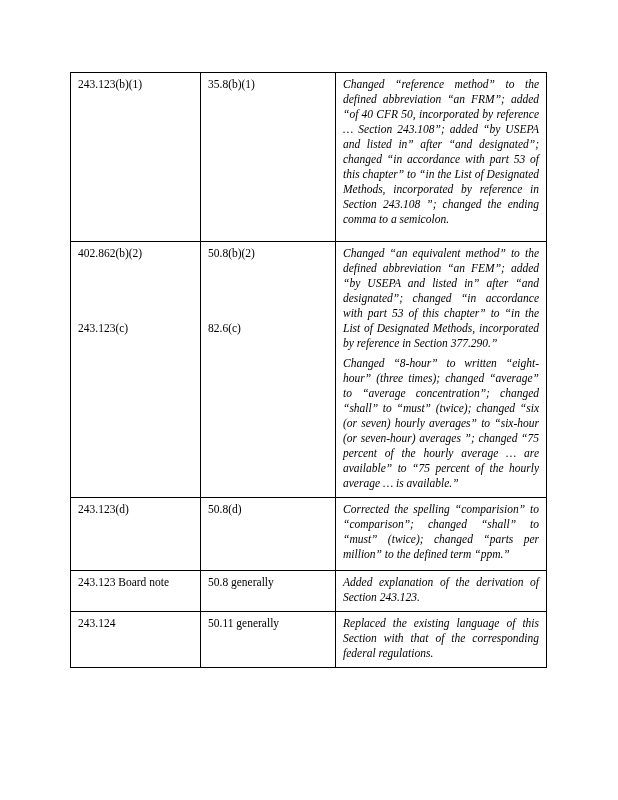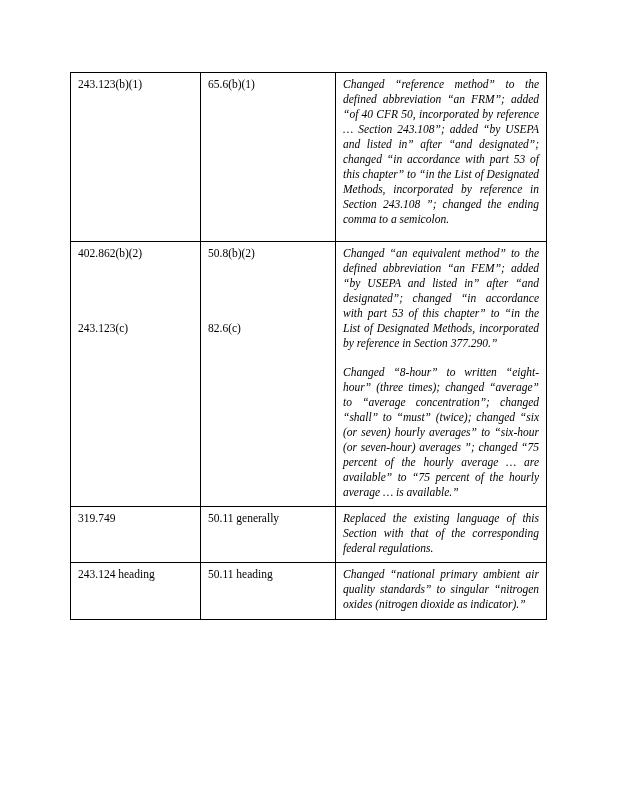--- a/index.html
+++ b/index.html
@@ -44,21 +44,21 @@
   .change-text {
     margin: 0;
     text-align: justify;
     font-style: italic;
   }
   
   .entry2-label {
     margin-top: 60px;
   }
   .entry2-change {
-    margin-top: 14px;
+    margin-top: 5px;
   }
 
   tr.row-1 { height: 169px; }
   tr.row-2 { height: 256px; }
   tr.row-3 { height: 73px; }
   tr.row-4 { height: 37px; }
   tr.row-5 { height: 51px; }
   tr.row-6 { height: 57px; }
 </style>
 </head>
@@ -71,21 +71,21 @@
       <col class="col-fed">
       <col class="col-change">
     </colgroup>
 
     <tbody>
         <tr class="row-1">
       <td>
         <p class="cell-label">243.123(b)(1)</p>
       </td>
       <td>
-        <p class="cell-label">65.6(b)(1)</p>
+        <p class="cell-label">35.8(b)(1)</p>
       </td>
       <td>
         <p class="change-text">Changed “reference method” to the defined abbreviation “an FRM”; added “of 40 CFR 50, incorporated by reference … Section 243.108”; added “by USEPA and listed in” after “and designated”; changed “in accordance with part 53 of this chapter” to “in the List of Designated Methods, incorporated by reference in Section 243.108 ”; changed the ending comma to a semicolon.</p>
       </td>
     </tr>
 
     <tr class="row-2">
       <td>
         <p class="cell-label">402.862(b)(2)</p>
         <p class="cell-label entry2-label">243.123(c)</p>
@@ -93,40 +93,51 @@
       <td>
         <p class="cell-label">50.8(b)(2)</p>
         <p class="cell-label entry2-label">82.6(c)</p>
       </td>
       <td>
         <p class="change-text">Changed “an equivalent method” to the defined abbreviation “an FEM”; added “by USEPA and listed in” after “and designated”; changed “in accordance with part 53 of this chapter” to “in the List of Designated Methods, incorporated by reference in Section 377.290.”</p>
         <p class="change-text entry2-change">Changed “8-hour” to written “eight-hour” (three times); changed “average” to “average concentration”; changed “shall” to “must” (twice); changed “six (or seven) hourly averages” to “six-hour (or seven-hour) averages ”; changed “75 percent of the hourly average … are available” to “75 percent of the hourly average … is available.”</p>
       </td>
     </tr>
 
+    <tr class="row-3">
+      <td>
+        <p class="cell-label">243.123(d)</p>
+      </td>
+      <td>
+        <p class="cell-label">50.8(d)</p>
+      </td>
+      <td>
+        <p class="change-text">Corrected the spelling “comparision” to “comparison”; changed “shall” to “must” (twice); changed “parts per million” to the defined term “ppm.”</p>
+      </td>
+    </tr>
 
+    <tr class="row-4">
+      <td>
+        <p class="cell-label">243.123 Board note</p>
+      </td>
+      <td>
+        <p class="cell-label">50.8 generally</p>
+      </td>
+      <td>
+        <p class="change-text">Added explanation of the derivation of Section 243.123.</p>
+      </td>
+    </tr>
 
     <tr class="row-5">
       <td>
-        <p class="cell-label">319.749</p>
+        <p class="cell-label">243.124</p>
       </td>
       <td>
         <p class="cell-label">50.11 generally</p>
       </td>
       <td>
         <p class="change-text">Replaced the existing language of this Section with that of the corresponding federal regulations.</p>
       </td>
     </tr>
 
-    <tr class="row-6">
-      <td>
-        <p class="cell-label">243.124 heading</p>
-      </td>
-      <td>
-        <p class="cell-label">50.11 heading</p>
-      </td>
-      <td>
-        <p class="change-text">Changed “national primary ambient air quality standards” to singular “nitrogen oxides (nitrogen dioxide as indicator).”</p>
-      </td>
-    </tr>
   </tbody>
     </table>
 </div>
 
 </body></html>

